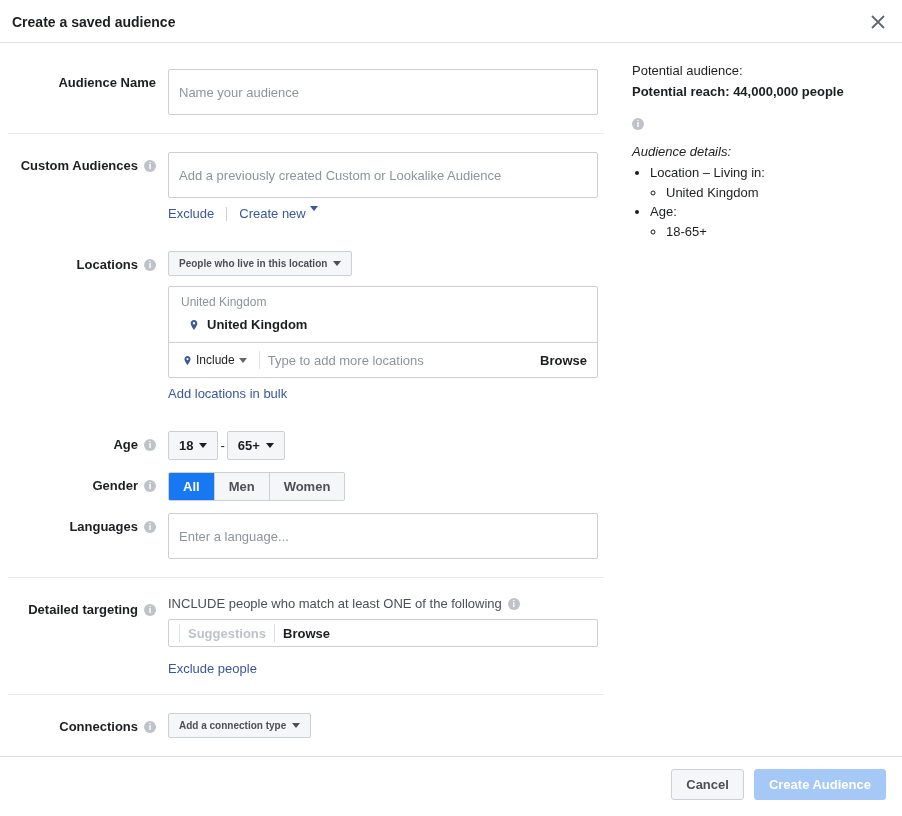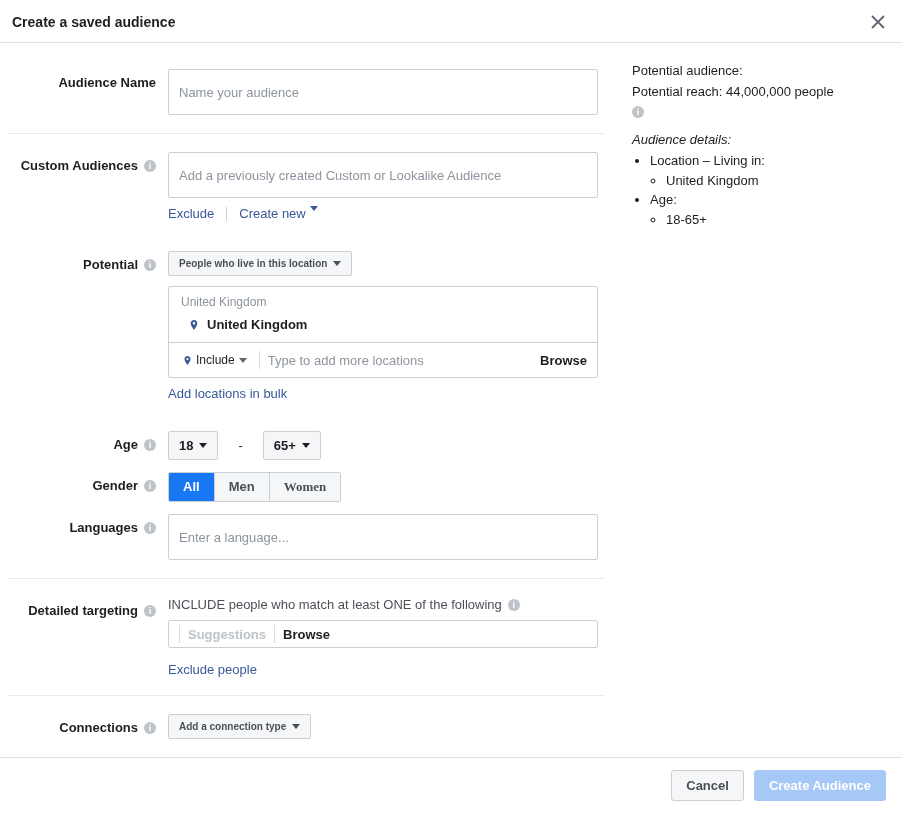--- a/index.html
+++ b/index.html
@@ -28,34 +28,34 @@
 .loc-head { padding: 8px 12px 2px 12px; color: #8d949e; font-size: 12px; }
 .loc-item { padding: 6px 12px 10px 20px; display: flex; align-items: center; gap: 8px; font-weight: bold; }
 .pin-icon { width: 10px; height: 10px; color: #385898; }
 .loc-input-row { display: flex; align-items: center; border-top: 1px solid #ccd0d5; padding: 4px 10px; gap: 8px; }
 .include-pill { display: inline-flex; align-items: center; gap: 4px; font-size: 12px; cursor: pointer; padding: 2px 4px; }
 .include-pill .pin-icon { width: 9px; height: 9px; }
 .sep-v { width: 1px; height: 18px; background: #dadde1; }
 .loc-text-input { flex: 1; border: none; height: 26px; font-size: 13px; color: #1c1e21; outline: none; }
 .loc-text-input::placeholder { color: #8d949e; }
 .browse { font-weight: bold; font-size: 13px; cursor: pointer; color: #1c1e21; }
-.age-row { display: flex; align-items: center; gap: 20px; }
+.age-row { display: flex; align-items: center; gap: 2px; }
 .age-sel { display: inline-flex; align-items: center; gap: 6px; background: #f5f6f7; border: 1px solid #ccd0d5; border-radius: 2px; padding: 6px 10px; font-size: 13px; font-weight: bold; cursor: pointer; }
 .dash { color: #1c1e21; }
 .btn-group { display: flex; border: 1px solid #ccd0d5; border-radius: 2px; overflow: hidden; width: fit-content; }
 .btn-seg { padding: 6px 14px; font-size: 13px; font-weight: bold; background: #f5f6f7; border-right: 1px solid #ccd0d5; cursor: pointer; color: #4b4f56; }
-.btn-seg:last-child { border-right: none; font-family: Liberation Serif, serif; }
+.btn-seg:last-child { border-right: none; }
 .btn-seg.active { background: #1877f2; color: #fff; }
 .target-head { font-size: 13px; color: #4b4f56; margin-bottom: 8px; display: flex; align-items: center; gap: 6px; }
 .target-box { border: 1px solid #ccd0d5; border-radius: 2px; display: flex; align-items: center; padding: 4px 10px; gap: 8px; }
 .target-input { flex: 1; border: none; height: 26px; font-size: 13px; outline: none; }
 .target-input::placeholder { color: #8d949e; }
 .suggest { color: #bec3c9; font-weight: bold; font-size: 13px; }
 .right h3 { font-size: 13px; font-weight: normal; margin-bottom: 6px; }
-.right .reach { font-size: 13px; margin-bottom: 4px; }
+.right .reach { font-size: 13px; margin-bottom: 16px; font-weight: bold; }
 .right .details-h { font-size: 13px; margin: 14px 0 4px 0; font-style: italic; }
 .right ul { list-style: disc; padding-left: 18px; font-size: 13px; line-height: 1.5; }
 .right ul ul { list-style: circle; padding-left: 16px; }
 .footer { border-top: 1px solid #dddfe2; padding: 12px 16px; display: flex; justify-content: flex-end; gap: 10px; margin-top: 12px; }
 .btn { padding: 7px 14px; font-size: 13px; font-weight: bold; border-radius: 3px; cursor: pointer; border: 1px solid; }
 .btn-cancel { background: #f5f6f7; border-color: #ccd0d5; color: #4b4f56; }
 .btn-primary { background: #a6c8f7; border-color: #a6c8f7; color: #fff; }
 .spacer { height: 18px; }
 </style>
 </head>
@@ -99,21 +99,21 @@
               <span class="caret"></span>
             </span>
           </div>
         </div>
       </div>
 
       <div class="spacer"></div>
 
       <div class="row">
         <div class="label-col">
-          <span>Potential</span>
+          <span>Locations</span>
           <i class="info-icon">i</i>
         </div>
         <div class="field-col">
           <div class="dropdown-btn">
             <span>People who live in this location</span>
             <span class="caret"></span>
           </div>
           <div class="loc-box">
             <div class="loc-head">United Kingdom</div>
             <div class="loc-item">

